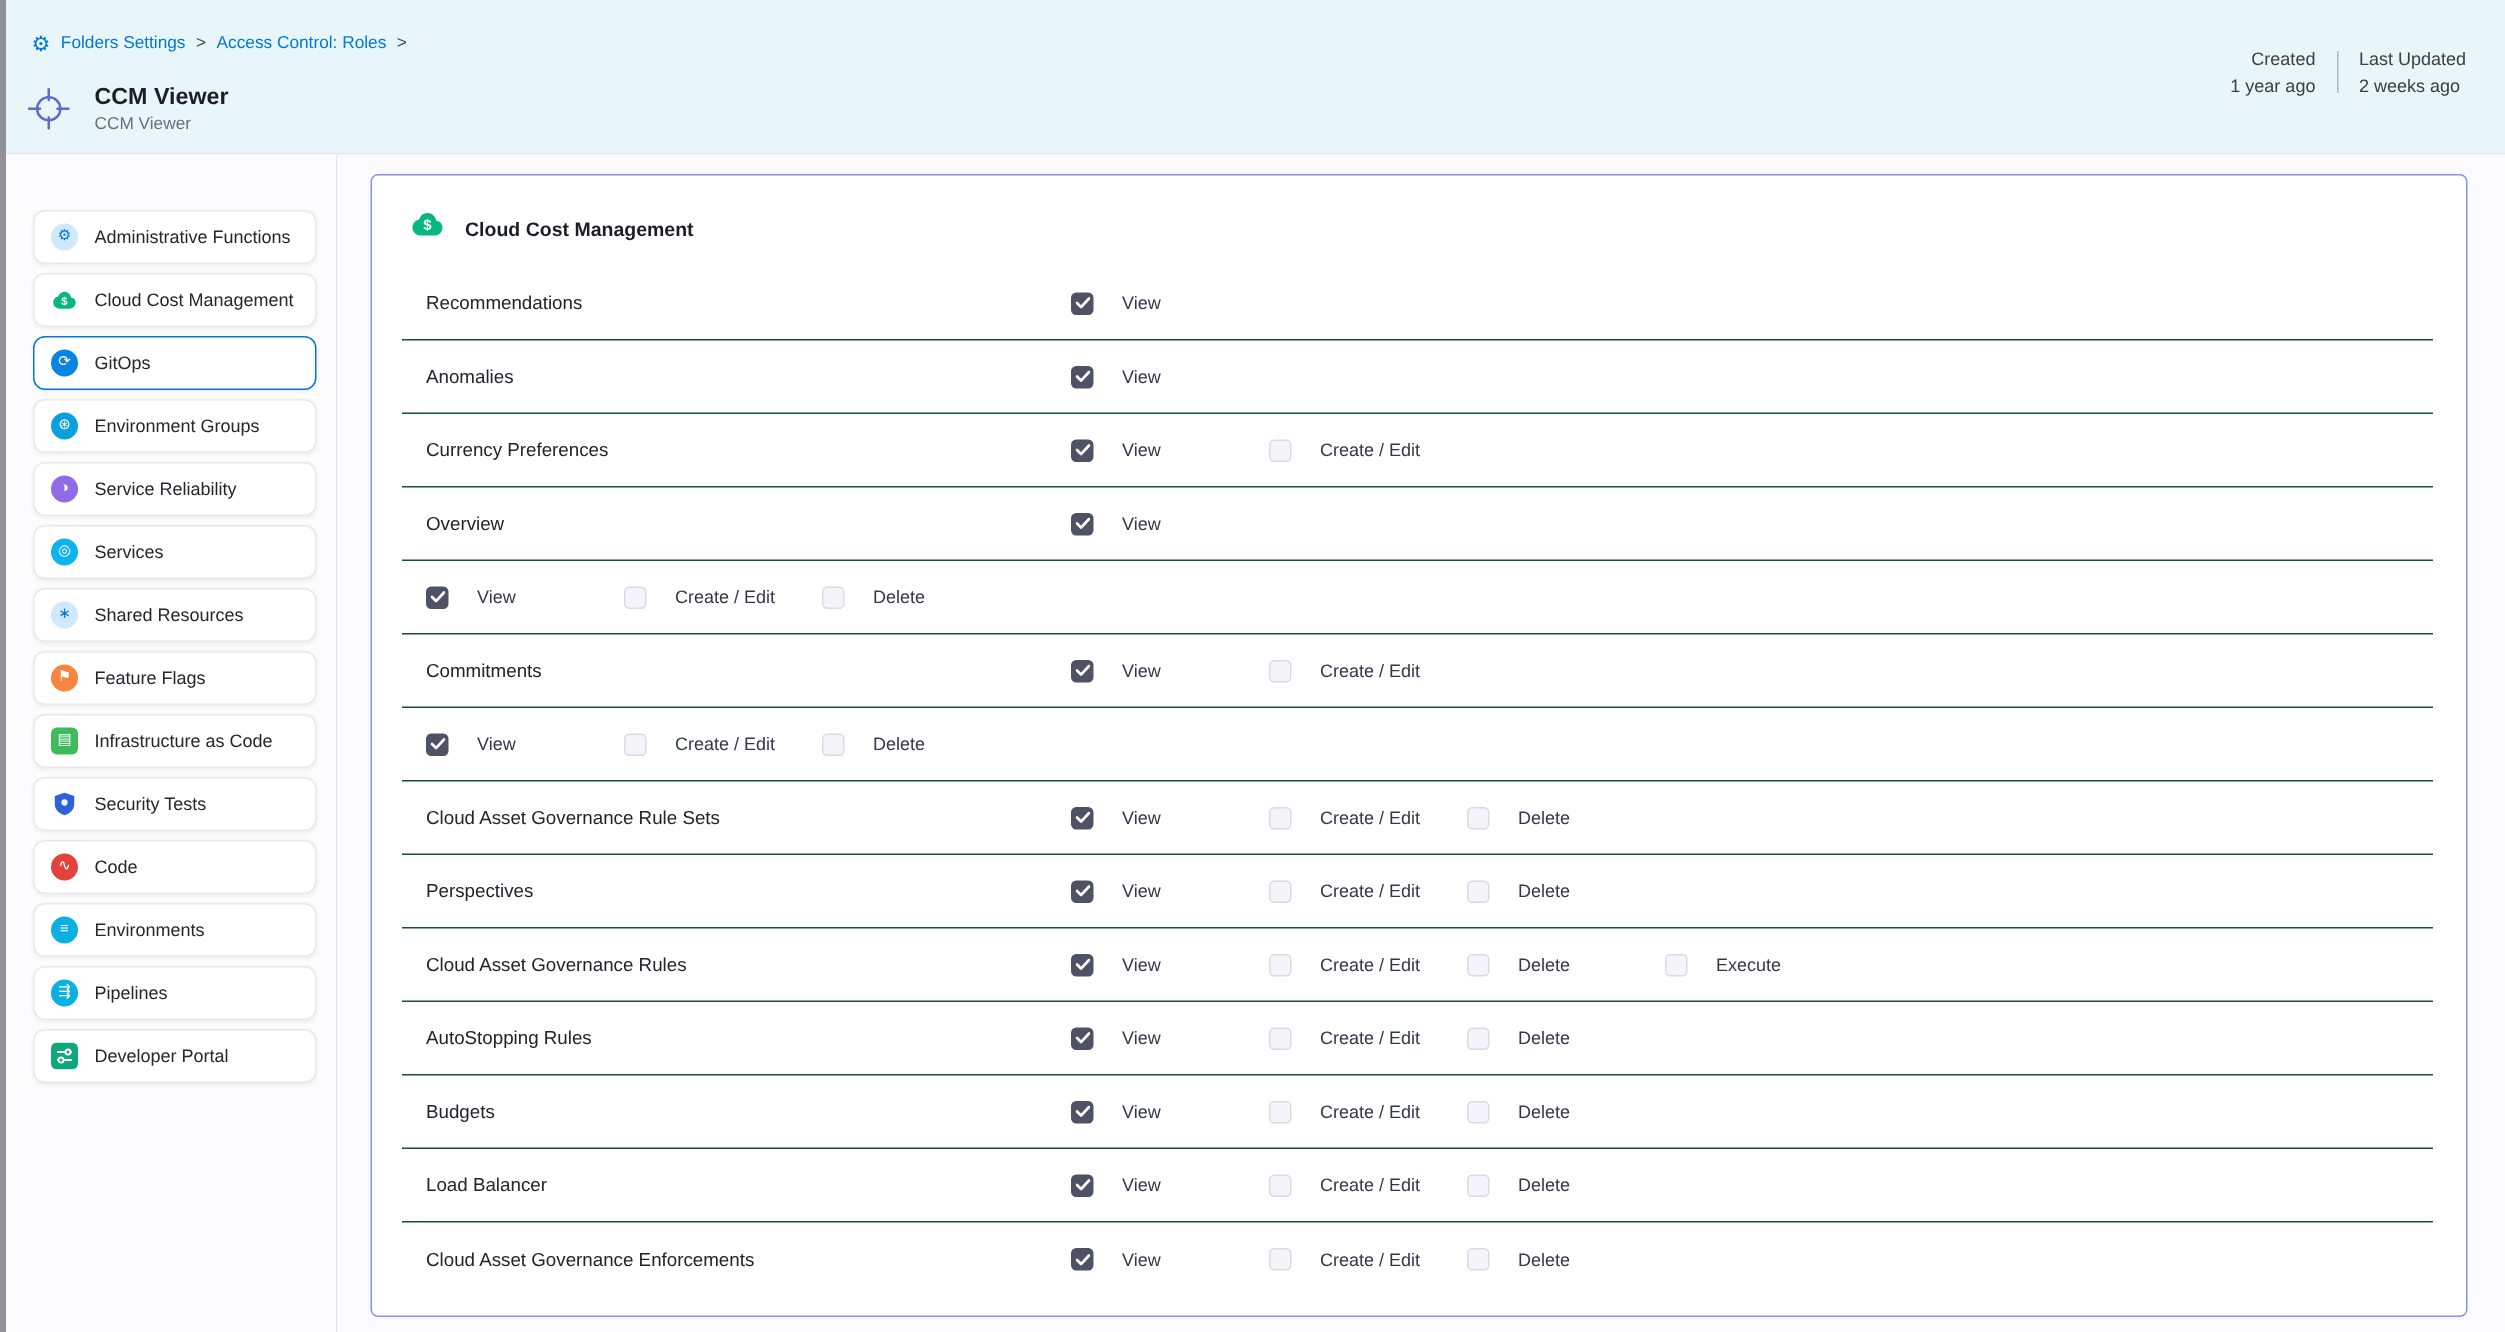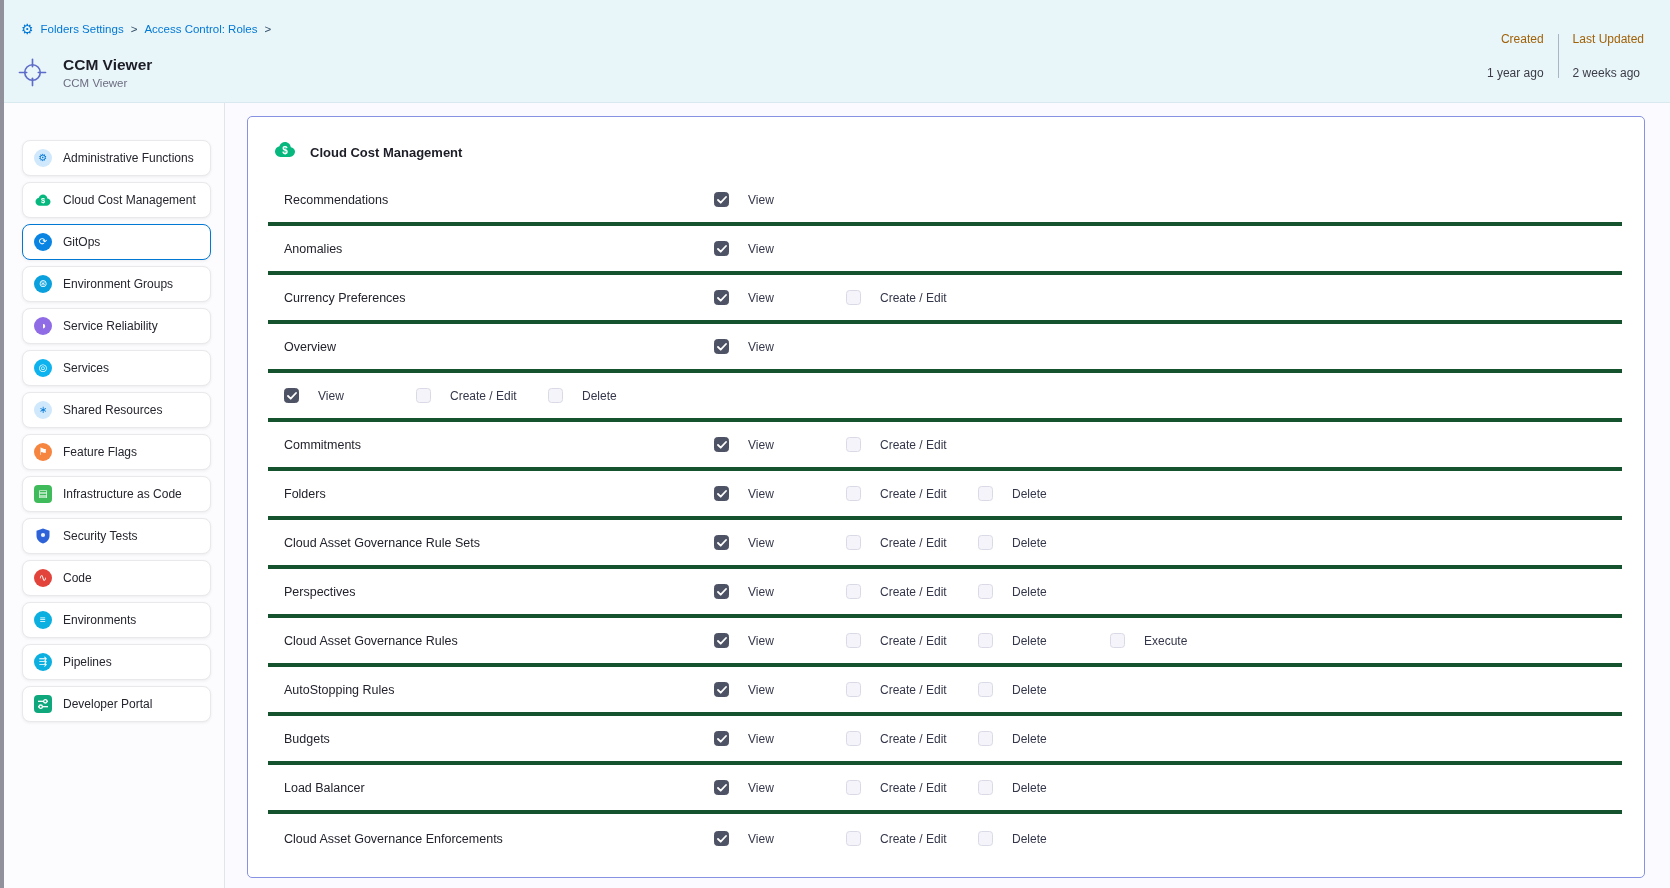--- a/index.html
+++ b/index.html
@@ -11,38 +11,38 @@
   .gear{color:#0278d5;font-size:14px;line-height:1}
   .crumb-link{color:#0278d5;cursor:pointer;text-decoration:none}
   .crumb-sep{color:#2f4e66}
   .title-wrap{position:absolute;left:13px;top:56px;display:flex;align-items:center;gap:15px}
   .target-ic{width:31px;height:31px}
   .role-title{font-size:15.5px;font-weight:bold;color:#1c1d26;margin-bottom:3px}
   .role-sub{font-size:11.5px;color:#6c6e80}
   .meta{position:absolute;right:26px;top:33px;display:flex;align-items:stretch;gap:14px}
   .meta-col{font-size:12px;line-height:1}
   .meta-col.right{text-align:right}
-  .meta-label{color:#a16207;margin-bottom:22px}
+  .meta-label{color:#404040;margin-bottom:6px}
   .meta-value{color:#3b3c47}
   .meta-div{width:1px;background:#aab6c3;margin:1px 0}
   .body-wrap{position:absolute;top:103px;left:4px;right:0;bottom:0;display:flex}
   .sidebar{width:221px;box-sizing:border-box;border-right:1px solid #e3e3ea;background:#fcfcfe;padding:37px 13px 0 18px;flex:0 0 221px}
   .side-card{height:36px;box-sizing:border-box;border:1px solid #e9e9ec;border-radius:8px;background:#fff;
     box-shadow:0 1px 3px rgba(40,41,61,.07);display:flex;align-items:center;gap:11px;padding:0 11px;margin-bottom:6px;cursor:pointer}
   .side-card.selected{border:1px solid #0278d5}
   .side-label{font-size:12px;color:#25262e;white-space:nowrap}
   .icn{width:18px;height:18px;flex:0 0 18px;display:flex;align-items:center;justify-content:center;font-size:10px;line-height:1;box-sizing:border-box}
   .icn.circle{border-radius:50%}
   .icn.square{border-radius:4px}
   .main{flex:1;background:#fafaff;position:relative}
   .panel{position:absolute;left:22px;top:13px;right:25px;bottom:10px;background:#fff;border:1px solid #8792e3;border-radius:5px;box-sizing:border-box;overflow:hidden}
   .panel-hd{display:flex;align-items:center;gap:13px;padding:21px 0 0 25px}
   .panel-title{font-size:13px;font-weight:bold;color:#1c1d26}
   .rows{margin:11px 22px 0 20px}
-  .perm-row{height:49px;display:flex;align-items:center;border-bottom:4px solid #14532d;padding-left:16px;box-sizing:border-box}
+  .perm-row{height:49px;display:flex;align-items:center;border-bottom:1px solid #14532d;padding-left:16px;box-sizing:border-box}
   .perm-row:last-child{border-bottom:none}
   .perm-name{flex:0 0 430px;width:430px;font-size:12.5px;color:#22232c}
   .perm{flex:0 0 132px;width:132px;display:flex;align-items:center;gap:19px}
   .cbx{width:15px;height:15px;border-radius:3.5px;box-sizing:border-box;background:#f4f4fa;border:1px solid #dadae6;display:flex;align-items:center;justify-content:center;cursor:pointer;flex:0 0 15px}
   .cbx.checked{background:#4d5264;border-color:#4d5264}
   .perm-lbl{font-size:12px;color:#34374a;white-space:nowrap}
 </style>
 </head>
 <body>
 
@@ -249,21 +249,20 @@
                   </svg>
                 </span>
                 <span class="perm-lbl">View</span>
               </span>
               <span class="perm">
                 <span class="cbx"></span>
                 <span class="perm-lbl">Create / Edit</span>
               </span>
             </div>
             <div class="perm-row">
-              <div class="perm-name">Folders</div>
               <span class="perm">
                 <span class="cbx checked">
                   <svg width="10" height="8" viewBox="0 0 10 8">
                     <path d="M1 4l2.7 2.7L9 1" stroke="#fff" stroke-width="1.8" fill="none" stroke-linecap="round" stroke-linejoin="round"></path>
                   </svg>
                 </span>
                 <span class="perm-lbl">View</span>
               </span>
               <span class="perm">
                 <span class="cbx"></span>

